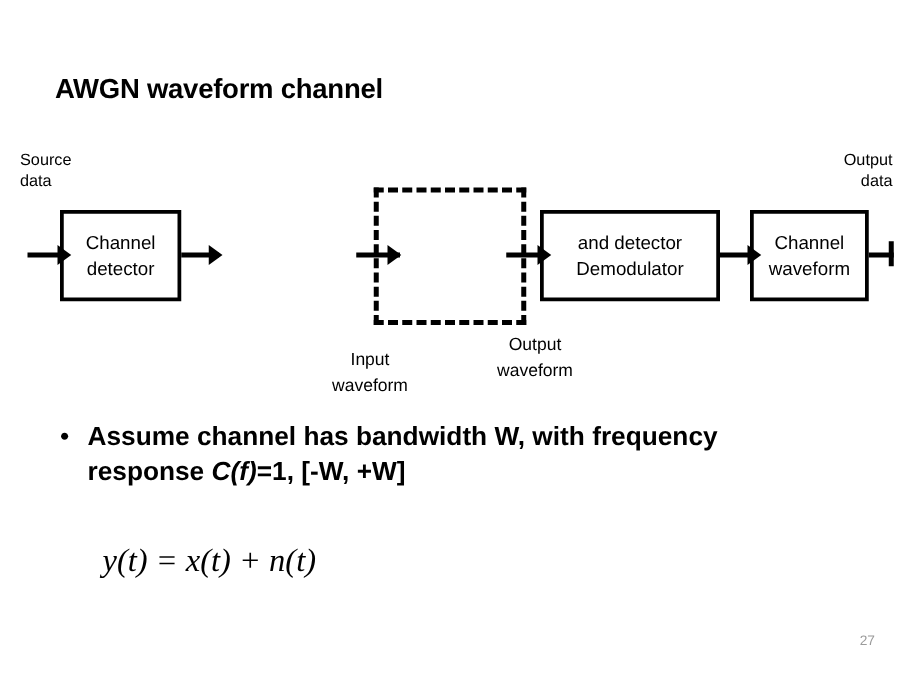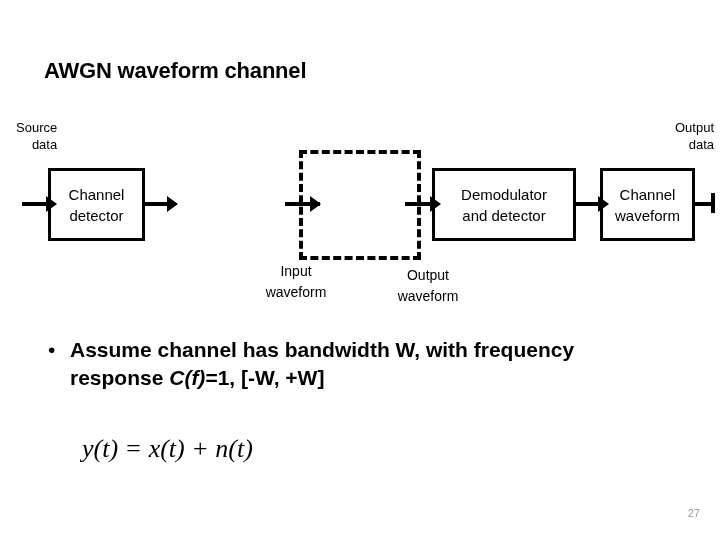--- a/index.html
+++ b/index.html
@@ -49,21 +49,21 @@
 
   .edge-label {
     position: absolute;
     font-size: 13px;
     line-height: 17px;
     white-space: nowrap;
   }
   #source-data-label {
     left: 16px;
     top: 14px;
-    text-align: right;
+    text-align: left;
   }
   #output-data-label {
     right: 6px;
     top: 14px;
     text-align: right;
   }
 
   
   .block {
     position: absolute;
@@ -140,21 +140,21 @@
   #endcap-out   { left: 711px; }
 
   
   .wave-caption {
     position: absolute;
     font-size: 14px;
     line-height: 21px;
     text-align: center;
     white-space: nowrap;
   }
-  #caption-input  { left: 240px; top: 156px; width: 112px; }
+  #caption-input  { left: 240px; top: 172px; width: 112px; }
   #caption-output { left: 372px; top: 160px; width: 112px; }
 
   
   #bullet-block {
     position: absolute;
     left: 40px;
     top: 336px;
     width: 600px;
   }
   #bullet-item {
@@ -235,22 +235,22 @@
     <div class="endcap" id="endcap-out"></div>
 
     <div class="block" id="block-encoder">
       <span class="ln">Channel</span>
       <span class="ln">detector</span>
     </div>
 
 
 
     <div class="block" id="block-demod">
+      <span class="ln">and detector</span>
       <span class="ln">Demodulator</span>
-      <span class="ln">and detector</span>
     </div>
 
     <div class="block" id="block-decoder">
       <span class="ln">Channel</span>
       <span class="ln">waveform</span>
     </div>
 
     <div class="wave-caption" id="caption-input">
       <span class="ln">Input</span><br>
       <span class="ln">waveform</span>

